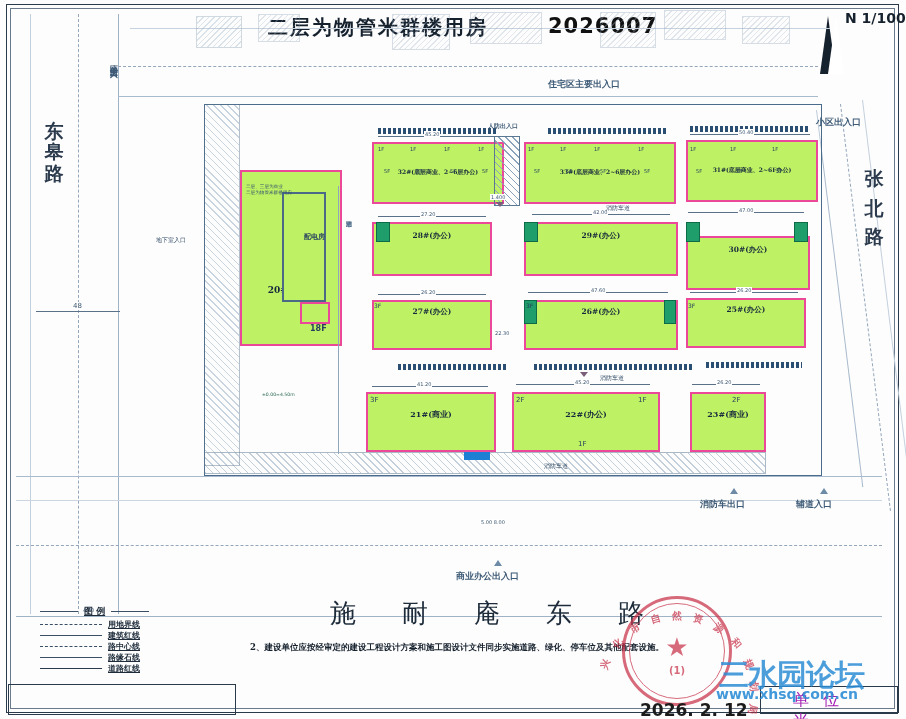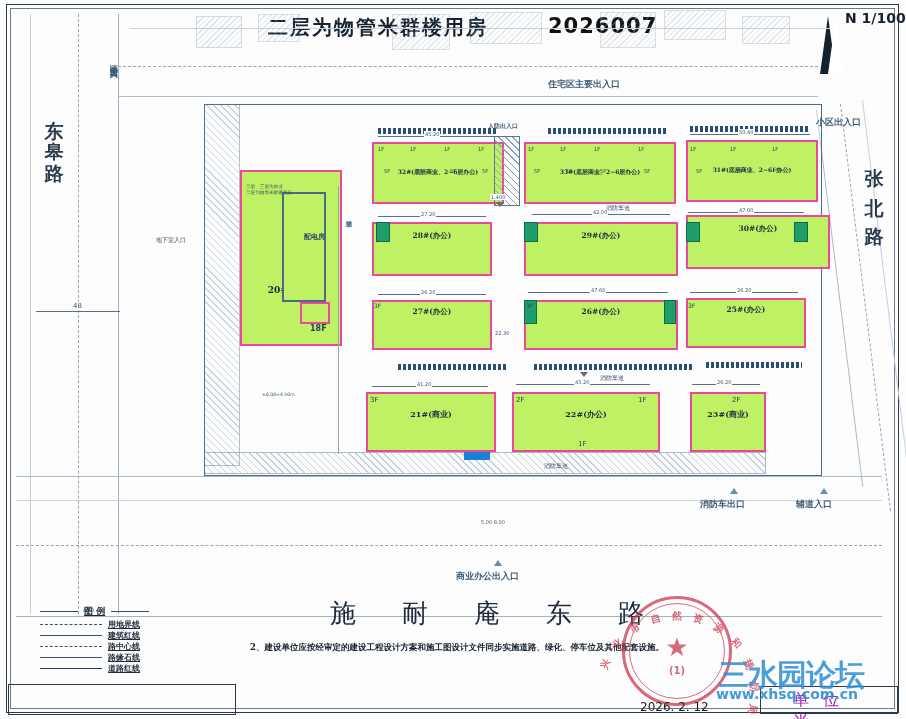--- a/index.html
+++ b/index.html
@@ -76,21 +76,21 @@
 
   
   .stamp{position:absolute;left:622px;top:596px;width:104px;height:104px;border:3px solid #c8324a;border-radius:50%;
          opacity:.72;}
   .stamp .ring{position:absolute;left:4px;top:4px;right:4px;bottom:4px;border:1px solid #c8324a;border-radius:50%;}
   .stamp .star{position:absolute;left:50%;top:46%;transform:translate(-50%,-50%);color:#c8324a;font-size:26px;line-height:1;}
   .stamp .arc{position:absolute;left:0;top:0;width:104px;height:104px;}
   .stamp .arc span{position:absolute;left:50%;top:50%;font-size:10px;color:#c8324a;font-weight:bold;
                    transform-origin:0 42px;font-family:"DejaVu Serif","Liberation Serif",serif;}
   .stamp .no{position:absolute;left:0;right:0;top:66px;text-align:center;font-size:10px;color:#c8324a;font-weight:bold;}
-  .stampdate{position:absolute;left:640px;top:700px;font-size:12px;color:#1b1b1b;font-weight:normal;}
+  .stampdate{position:absolute;left:640px;top:700px;font-size:17px;color:#1b1b1b;font-weight:bold;}
 
   
   .wm{position:absolute;left:719px;top:655px;font-size:30px;font-weight:bold;color:#2e8ed6;opacity:.85;
       letter-spacing:-1px;font-family:"DejaVu Serif","Liberation Serif",serif;}
   .wmurl{position:absolute;left:716px;top:686px;font-size:14px;font-weight:bold;color:#2e8ed6;opacity:.9;}
   .tinytxt{position:absolute;font-size:4.6px;color:#33516f;white-space:nowrap;}
   .blue{position:absolute;background:#1b7fd4;}
 </style>
 </head>
 <body>
@@ -206,21 +206,21 @@
   <div class="dimtxt" style="left:424px;top:131px;">45.20</div>
   <div class="dimline" style="left:690px;top:134px;width:120px;"></div>
   <div class="dimtxt" style="left:738px;top:129px;">50.40</div>
 
   <div class="blk" style="left:372px;top:222px;width:116px;height:50px;">
     <div class="lbl" style="font-size:7.5px;top:12px;">28#(办公)</div>
   </div>
   <div class="blk" style="left:524px;top:222px;width:150px;height:50px;">
     <div class="lbl" style="font-size:7.5px;top:12px;">29#(办公)</div>
   </div>
-  <div class="blk" style="left:686px;top:215px;width:120px;height:50px;padding-left:20px;">
+  <div class="blk" style="left:686px;top:236px;width:120px;height:50px;">
     <div class="lbl" style="font-size:7.5px;top:12px;">30#(办公)</div>
   </div>
   <div class="green" style="left:376px;top:222px;width:12px;height:18px;"></div>
   <div class="green" style="left:524px;top:222px;width:12px;height:18px;"></div>
   <div class="green" style="left:686px;top:222px;width:12px;height:18px;"></div>
   <div class="green" style="left:794px;top:222px;width:12px;height:18px;"></div>
 
   <div class="dimline" style="left:378px;top:216px;width:108px;"></div>
   <div class="dimtxt" style="left:420px;top:211px;">27.20</div>
   <div class="dimline" style="left:532px;top:214px;width:138px;"></div>

